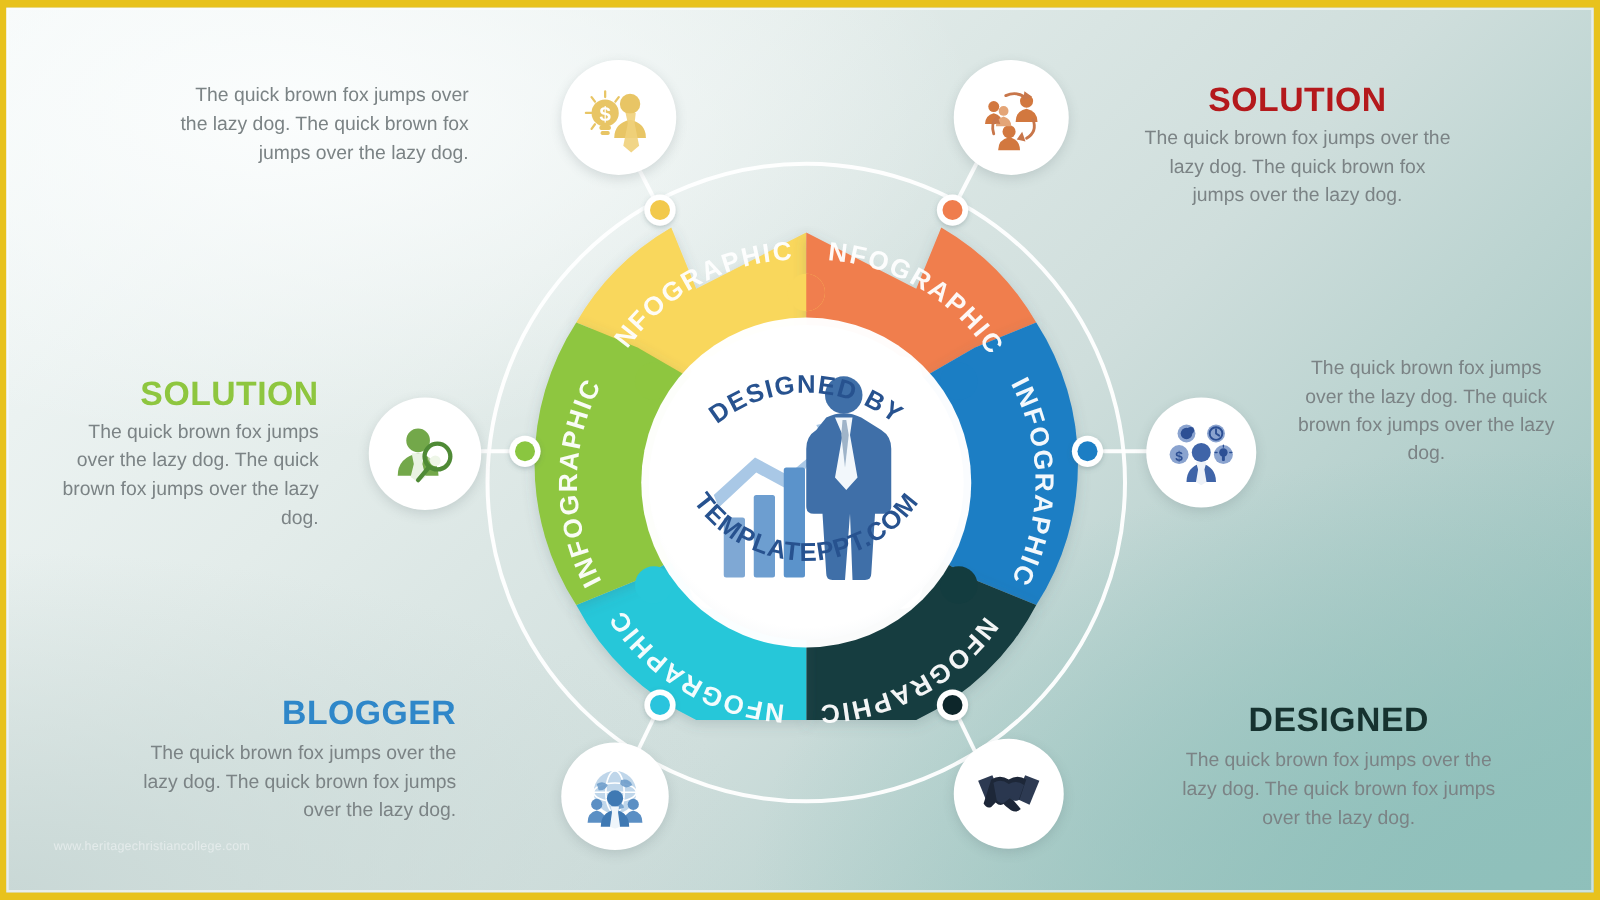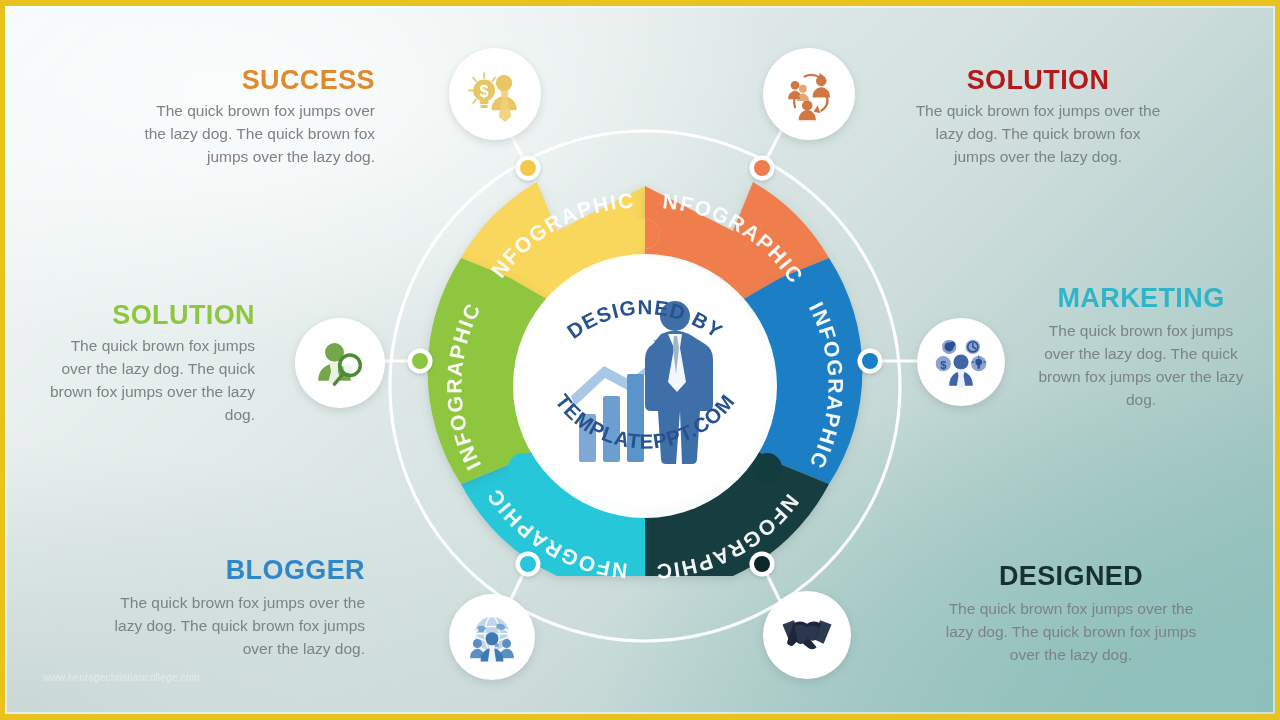--- a/index.html
+++ b/index.html
@@ -71,36 +71,34 @@
   #ic-blogger{left:444px;top:588px;width:86px;height:86px;}
   #ic-timeline{left:758px;top:585px;width:88px;height:88px;}
 </style>
 </head>
 <body>
 
 <div id="slide">
   <div id="frameinner"></div>
 
   <div class="blk ta-r" id="b-success">
-    <h2 style="color:#e08a2e">SUCCESS</h2>
     <p>The quick brown fox jumps over the lazy dog. The quick brown fox jumps over the lazy dog.</p>
   </div>
 
   <div class="blk ta-l" id="b-solution">
     <h2 style="color:#b4191c">SOLUTION</h2>
     <p>The quick brown fox jumps over the lazy dog. The quick brown fox jumps over the lazy dog.</p>
   </div>
 
   <div class="blk ta-r" id="b-research">
     <h2 style="color:#8ec63f">SOLUTION</h2>
     <p>The quick brown fox jumps over the lazy dog. The quick brown fox jumps over the lazy dog.</p>
   </div>
 
   <div class="blk ta-l" id="b-marketing">
-    <h2 style="color:#2fb5c8">MARKETING</h2>
     <p>The quick brown fox jumps over the lazy dog. The quick brown fox jumps over the lazy dog.</p>
   </div>
 
   <div class="blk ta-r" id="b-blogger">
     <h2 style="color:#2f87c9">BLOGGER</h2>
     <p>The quick brown fox jumps over the lazy dog. The quick brown fox jumps over the lazy dog.</p>
   </div>
 
   <div class="blk ta-l" id="b-timeline">
     <h2 style="color:#16322f">DESIGNED</h2>

